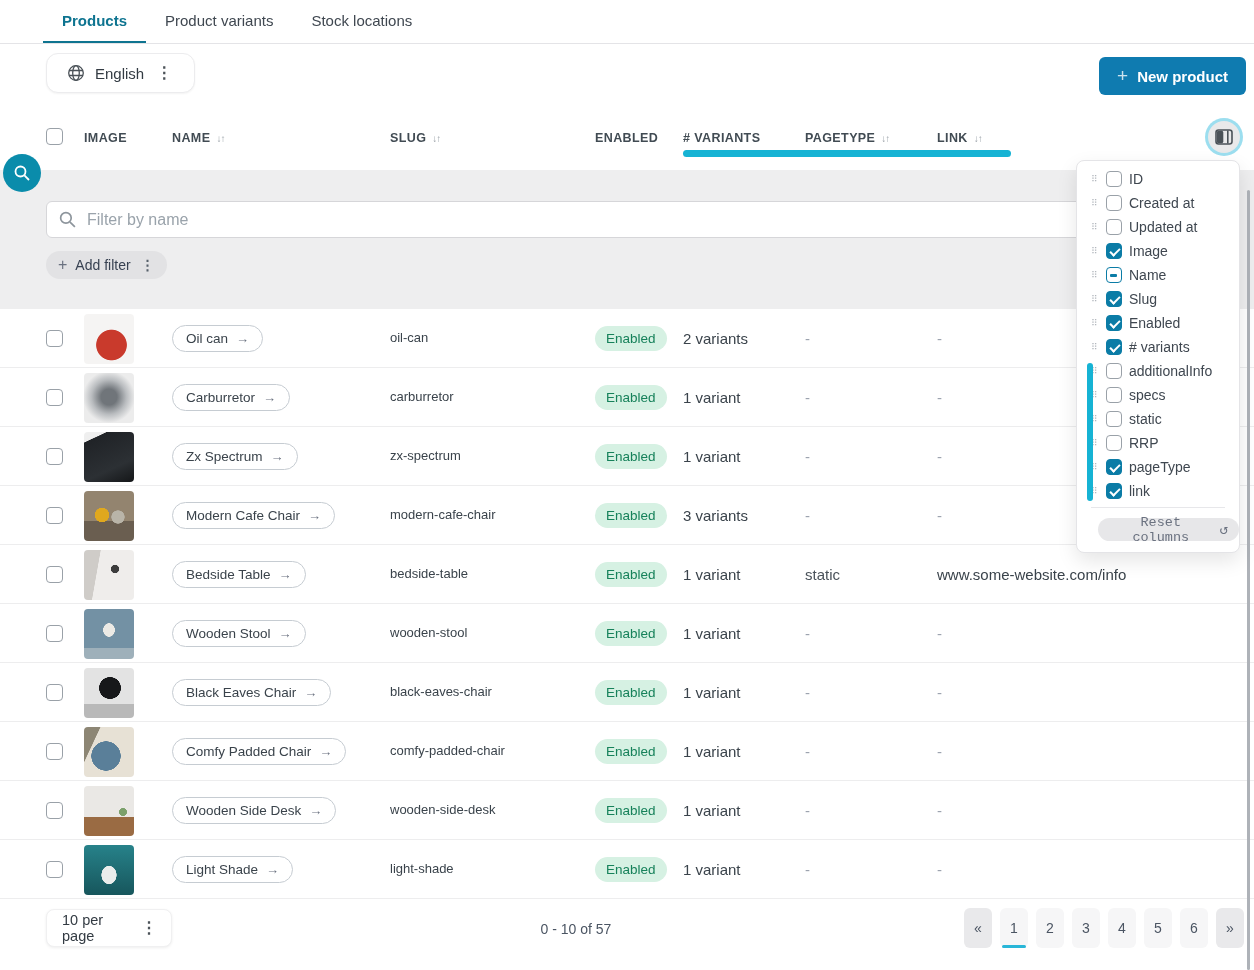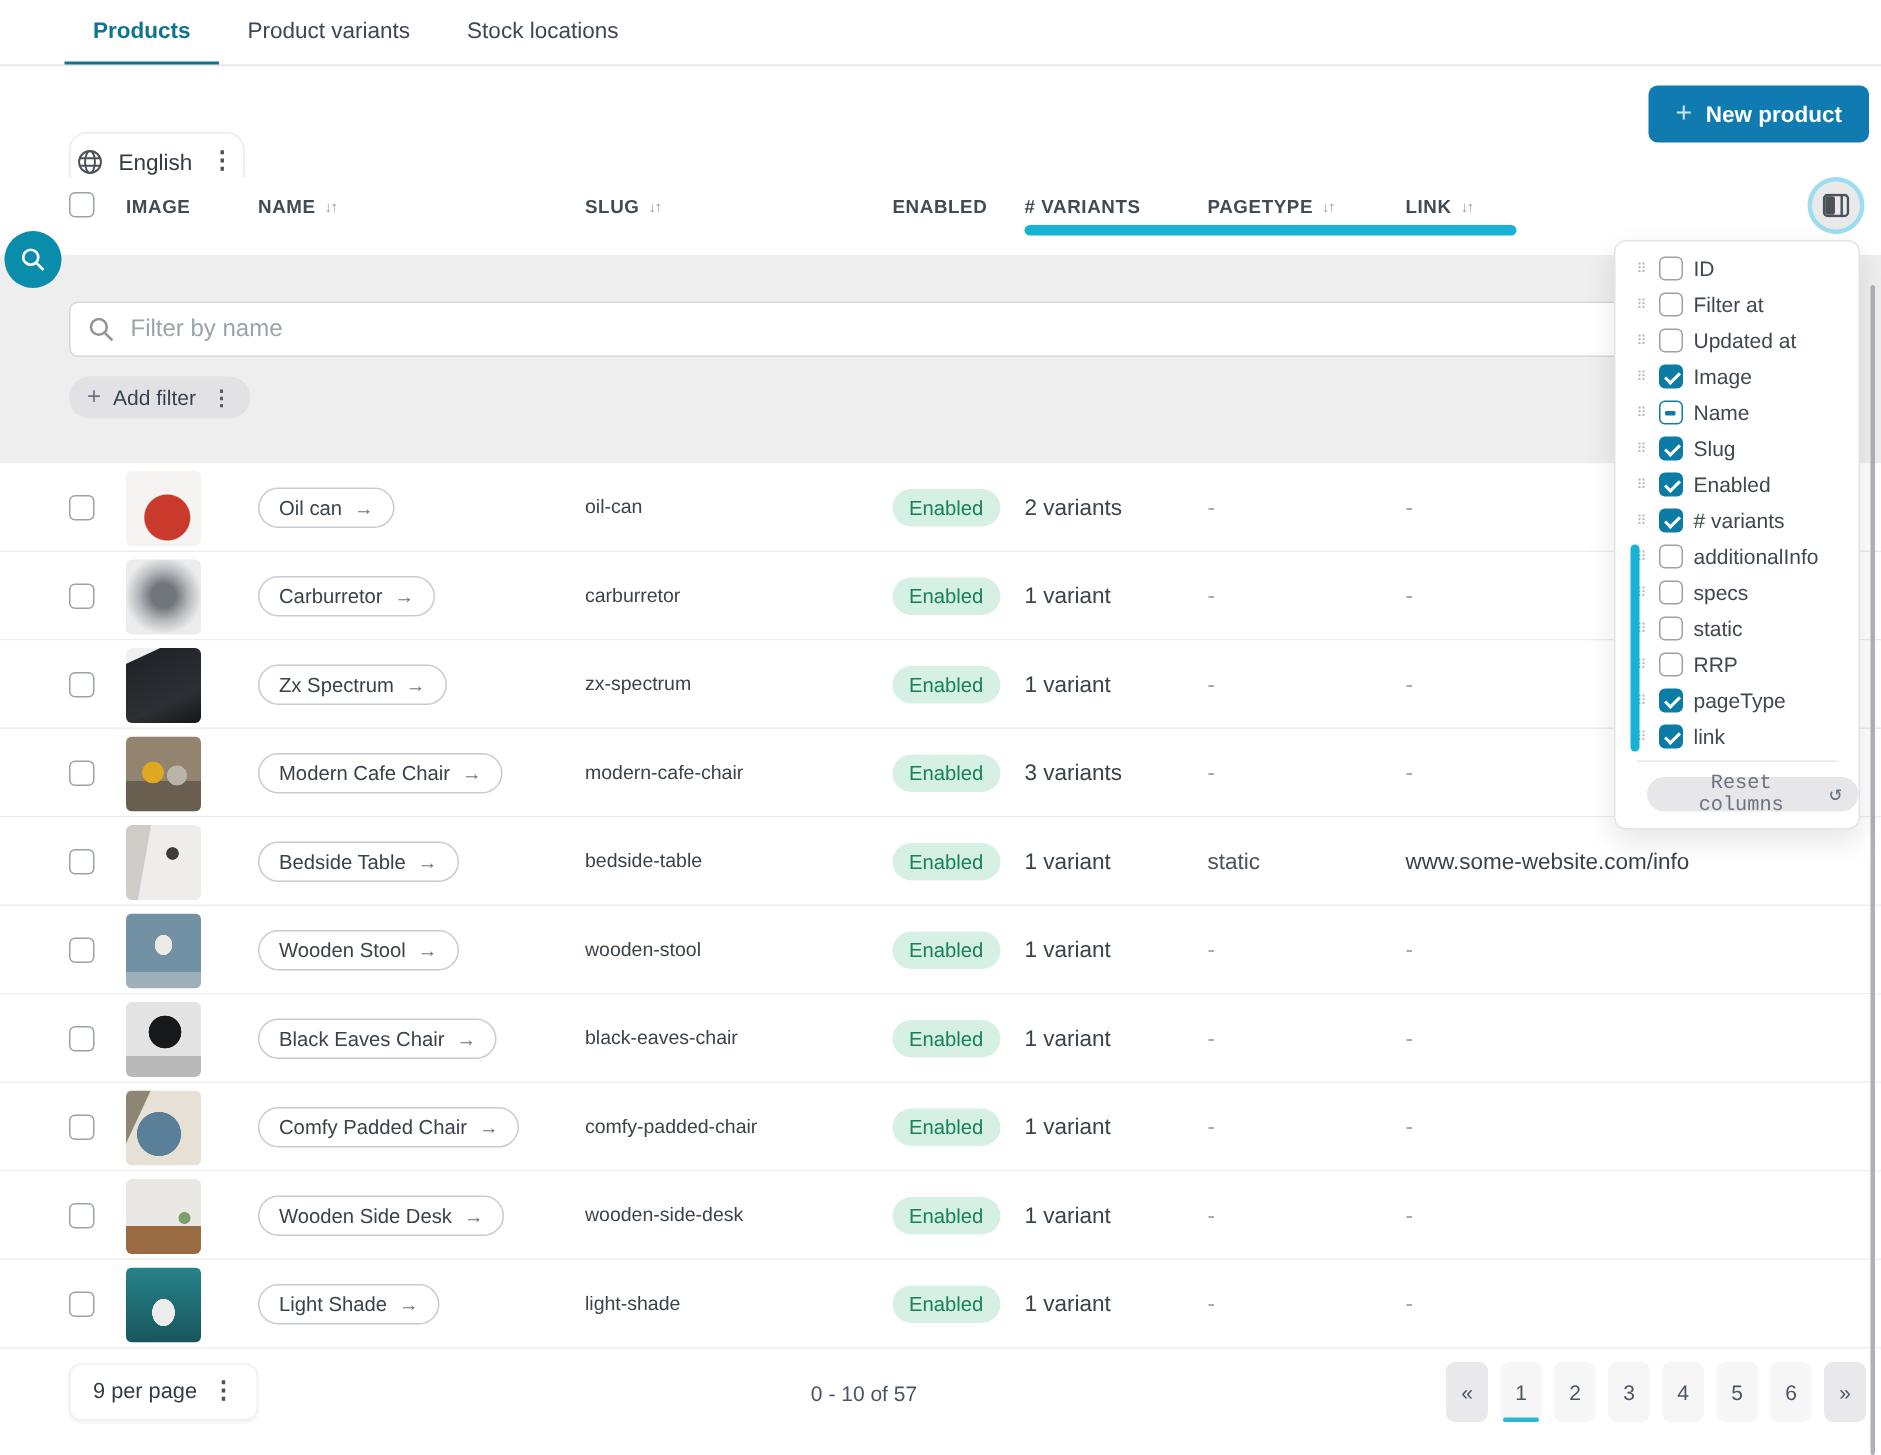--- a/index.html
+++ b/index.html
@@ -5,21 +5,21 @@
   * { margin:0; padding:0; box-sizing:border-box; }
   html,body { width:1254px; height:970px; }
   body { font-family:"Liberation Sans", sans-serif; background:#fff; position:relative; overflow:hidden; color:#3a434b; }
 
   
   .topbar { position:absolute; top:0; left:0; width:1254px; height:44px; background:#fff; border-bottom:1px solid #e4e4e7; display:flex; align-items:stretch; padding-left:43px; }
   .tab { display:flex; align-items:center; padding:0 19px; font-size:15px; color:#3f4750; cursor:pointer; border-bottom:2px solid transparent; }
   .tab.active { color:#0e7490; font-weight:700; border-bottom:2px solid #0e7490; }
 
   
-  .lang-card { position:absolute; top:53px; left:46px; height:40px; background:#fff; border:1px solid #ececee; border-radius:12px; box-shadow:0 1px 2px rgba(0,0,0,.05); display:flex; align-items:center; gap:10px; padding:0 4px; cursor:pointer;margin-top:35px; }
+  .lang-card { position:absolute; top:53px; left:46px; height:40px; background:#fff; border:1px solid #ececee; border-radius:12px; box-shadow:0 1px 2px rgba(0,0,0,.05); display:flex; align-items:center; gap:10px; padding:0 20px; cursor:pointer; }
   .lang-card .label { font-size:15px; color:#333b43; }
   .kebab { color:#4b5258; font-size:16px; font-weight:700; line-height:1; letter-spacing:0; padding:0 2px; cursor:pointer; }
 
   
   .btn-primary { position:absolute; top:57px; right:8px; height:38px; background:#0f7bb0; border:none; border-radius:6px; color:#fff; font-weight:700; font-size:15px; display:flex; align-items:center; gap:9px; padding:0 18px; cursor:pointer; font-family:inherit; }
   .btn-primary .plus { font-weight:400; font-size:19px; color:rgba(255,255,255,.78); }
 
   
   .thead { position:absolute; top:118px; left:0; width:1254px; height:44px; background:#fff; }
   .hcell { position:absolute; top:13px; font-size:12.5px; font-weight:700; letter-spacing:.4px; color:#414b53; white-space:nowrap; display:flex; gap:6px; align-items:center; }
@@ -336,21 +336,21 @@
 
 <div class="cols-panel">
   <div class="col-item">
       <span class="drag-dots">⠿</span>
       <span class="mcb"></span>
       <span class="clabel">ID</span>
     </div>
   <div class="col-item">
       <span class="drag-dots">⠿</span>
       <span class="mcb"></span>
-      <span class="clabel">Filter at</span>
+      <span class="clabel">Created at</span>
     </div>
   <div class="col-item">
       <span class="drag-dots">⠿</span>
       <span class="mcb"></span>
       <span class="clabel">Updated at</span>
     </div>
   <div class="col-item">
       <span class="drag-dots">⠿</span>
       <span class="mcb checked"></span>
       <span class="clabel">Image</span>
@@ -409,21 +409,21 @@
   <div class="panel-scrollbar"></div>
   <div class="panel-divider"></div>
   <button class="reset-btn">
     <span>Reset columns</span>
     <span class="hist">↺</span>
   </button>
 </div>
 
 <div class="pagination-bar">
   <div class="perpage">
-    <span>9 per page</span>
+    <span>10 per page</span>
     <span class="kebab">⋮</span>
   </div>
   <div class="range">0 - 10 of 57</div>
   <div class="pager">
     <button class="pg nav">«</button>
     <button class="pg active">1</button>
     <button class="pg">2</button>
     <button class="pg">3</button>
     <button class="pg">4</button>
     <button class="pg">5</button>

